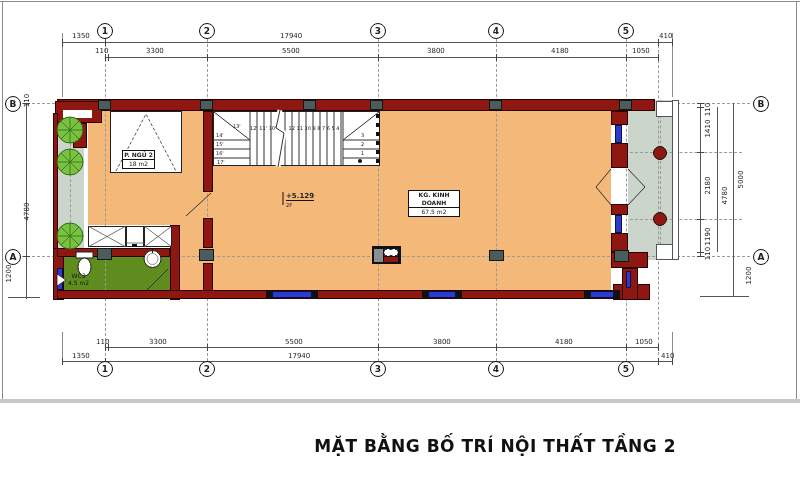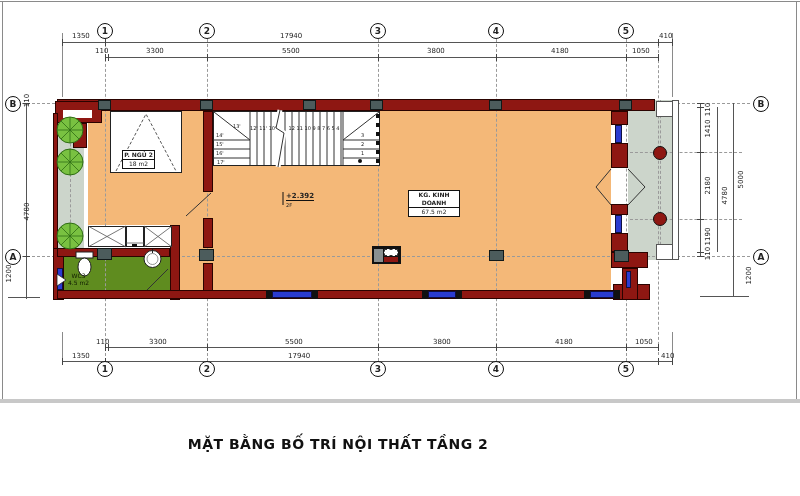--- a/index.html
+++ b/index.html
@@ -29,22 +29,22 @@
   .roombox .ar{font-size:6px;line-height:8px;}
   .small6{font-size:6px;line-height:7px;z-index:6;white-space:nowrap;}
   .stairnum{font-size:5px;line-height:1;color:#222;z-index:6;white-space:nowrap;}
   .stairbox{background:#fff;border:1px solid #222;z-index:3;}
   .bed{background:#fff;border:1px solid #222;z-index:3;}
   .white{background:#fff;z-index:3;}
   .post{background:#fff;border:1px solid #555;z-index:3;}
   .rail{background:#fff;border:1px solid #555;z-index:2;}
   .ccircle{border-radius:50%;background:#8e1712;border:1px solid #111;z-index:3;}
   .lvl{font-size:7px;font-weight:bold;border-bottom:1px solid #111;z-index:6;white-space:nowrap;}
-  .title{position:absolute;left:0;top:436px;width:676px;text-align:center;
-         font-size:14px;font-weight:bold;letter-spacing:.5px;color:#111;z-index:6;}
+  .title{position:absolute;left:0;top:436px;width:676px;text-align:right;
+         font-size:17px;font-weight:bold;letter-spacing:.5px;color:#111;z-index:6;}
   .edge{background:#8a8a8a;z-index:7;}
   .band{background:#c8c8c8;z-index:7;}
   svg.ovl{position:absolute;left:0;top:0;z-index:4;pointer-events:none;}
 </style>
 </head>
 <body>
 
 <div id="stage">
 
   <div class="abs edge" style="left:0;top:1px;width:800px;height:1px;"></div>
@@ -201,21 +201,21 @@
     <div class="ar">18 m2</div>
   </div>
   <div class="abs roombox" style="left:408px;top:190px;width:52px;">
     <div class="nm">KG. KINH DOANH</div>
     <div class="ar">67.5 m2</div>
   </div>
   <div class="abs small6" style="left:68px;top:272px;color:#101b02;text-align:center;">
     <div>WC3</div>
     <div>4.5 m2</div>
   </div>
-  <div class="abs lvl" style="left:286px;top:192px;">+2.392</div>
+  <div class="abs lvl" style="left:286px;top:192px;">+5.129</div>
   <div class="abs stairnum" style="left:286px;top:203px;">2F</div>
 
   <div class="abs stairnum" style="left:250px;top:126px;">12' 11' 10'</div>
   <div class="abs stairnum" style="left:286px;top:126px;width:56px;text-align:center;">12 11 10 9 8 7 6 5 4</div>
   <div class="abs stairnum" style="left:233px;top:124px;">13'</div>
   <div class="abs stairnum" style="left:216px;top:133px;">14'</div>
   <div class="abs stairnum" style="left:216px;top:142px;">15'</div>
   <div class="abs stairnum" style="left:216px;top:151px;">16'</div>
   <div class="abs stairnum" style="left:217px;top:160px;">17'</div>
   <div class="abs stairnum" style="left:361px;top:133px;">3</div>

